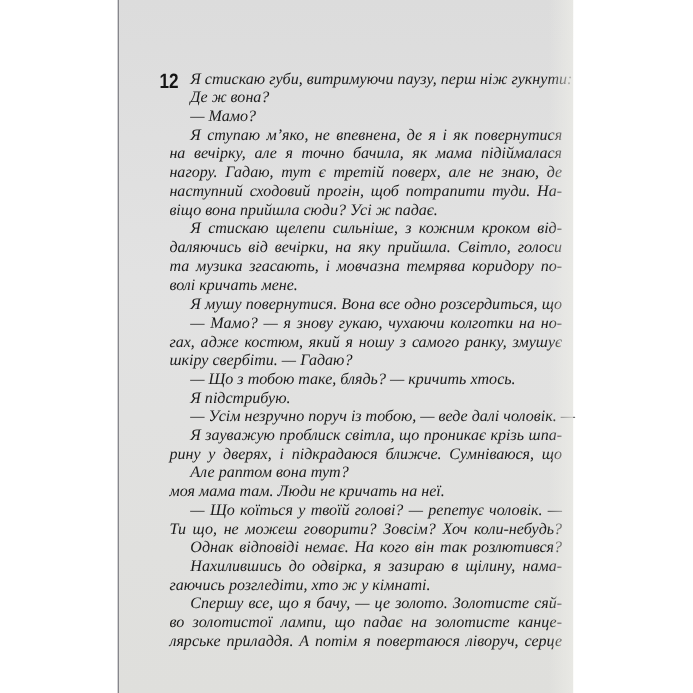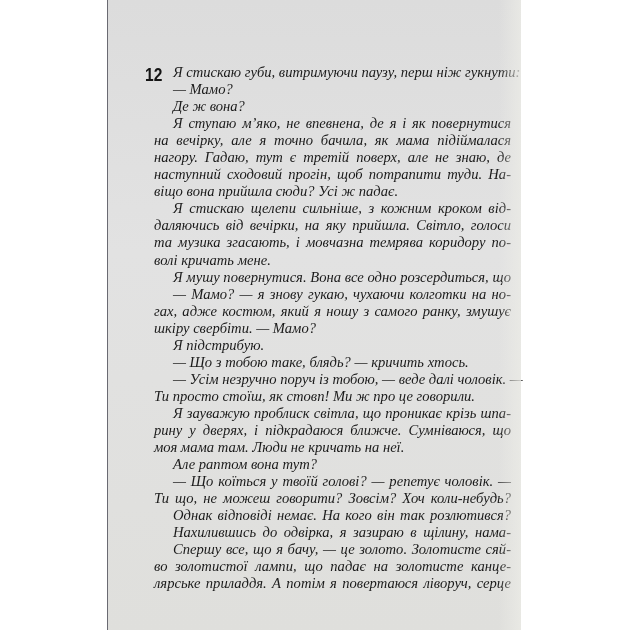--- a/index.html
+++ b/index.html
@@ -52,44 +52,44 @@
     .line.just { text-align: justify; text-align-last: justify; }
     .line.indent { padding-left: 19px; }
   </style>
 </head>
 <body>
 
 <div class="page">
   <div class="page-number">12</div>
   <div class="text" id="text-block">
       <span class="line indent">Я стискаю губи, витримуючи паузу, перш ніж гукнути:</span>
+      <span class="line indent">Де ж вона?</span>
       <span class="line indent">— Мамо?</span>
-      <span class="line indent">Де ж вона?</span>
       <span class="line just indent">Я ступаю м’яко, не впевнена, де я і як повернутися</span>
       <span class="line just">на вечірку, але я точно бачила, як мама підіймалася</span>
       <span class="line just">нагору. Гадаю, тут є третій поверх, але не знаю, де</span>
       <span class="line just">наступний сходовий прогін, щоб потрапити туди. На-</span>
       <span class="line">віщо вона прийшла сюди? Усі ж падає.</span>
       <span class="line just indent">Я стискаю щелепи сильніше, з кожним кроком від-</span>
       <span class="line just">даляючись від вечірки, на яку прийшла. Світло, голоси</span>
       <span class="line just">та музика згасають, і мовчазна темрява коридору по-</span>
       <span class="line">волі кричать мене.</span>
       <span class="line just indent">Я мушу повернутися. Вона все одно розсердиться, що</span>
       <span class="line just indent">— Мамо? — я знову гукаю, чухаючи колготки на но-</span>
       <span class="line just">гах, адже костюм, який я ношу з самого ранку, змушує</span>
-      <span class="line">шкіру свербіти. — Мамо?</span>
+      <span class="line">шкіру свербіти. — Гадаю?</span>
+      <span class="line indent">— Що з тобою таке, блядь? — кричить хтось.</span>
       <span class="line indent">Я підстрибую.</span>
-      <span class="line indent">— Що з тобою таке, блядь? — кричить хтось.</span>
       <span class="line just indent">— Усім незручно поруч із тобою, — веде далі чоловік. —</span>
-      <span class="line">Ти просто стоїш, як стовп! Ми ж про це говорили.</span>
       <span class="line just indent">Я зауважую проблиск світла, що проникає крізь шпа-</span>
       <span class="line just">рину у дверях, і підкрадаюся ближче. Сумніваюся, що</span>
+      <span class="line indent">Але раптом вона тут?</span>
       <span class="line">моя мама там. Люди не кричать на неї.</span>
-      <span class="line indent">Але раптом вона тут?</span>
       <span class="line just indent">— Що коїться у твоїй голові? — репетує чоловік. —</span>
       <span class="line just">Ти що, не можеш говорити? Зовсім? Хоч коли-небудь?</span>
       <span class="line just indent">Однак відповіді немає. На кого він так розлютився?</span>
       <span class="line just indent">Нахилившись до одвірка, я зазираю в щілину, нама-</span>
+      <span class="line">гаючись розгледіти, хто ж у кімнаті.</span>
       <span class="line just indent">Спершу все, що я бачу, — це золото. Золотисте сяй-</span>
       <span class="line just">во золотистої лампи, що падає на золотисте канце-</span>
       <span class="line just">лярське приладдя. А потім я повертаюся ліворуч, серце</span>
     </div>
 </div>
 
 </body></html>

